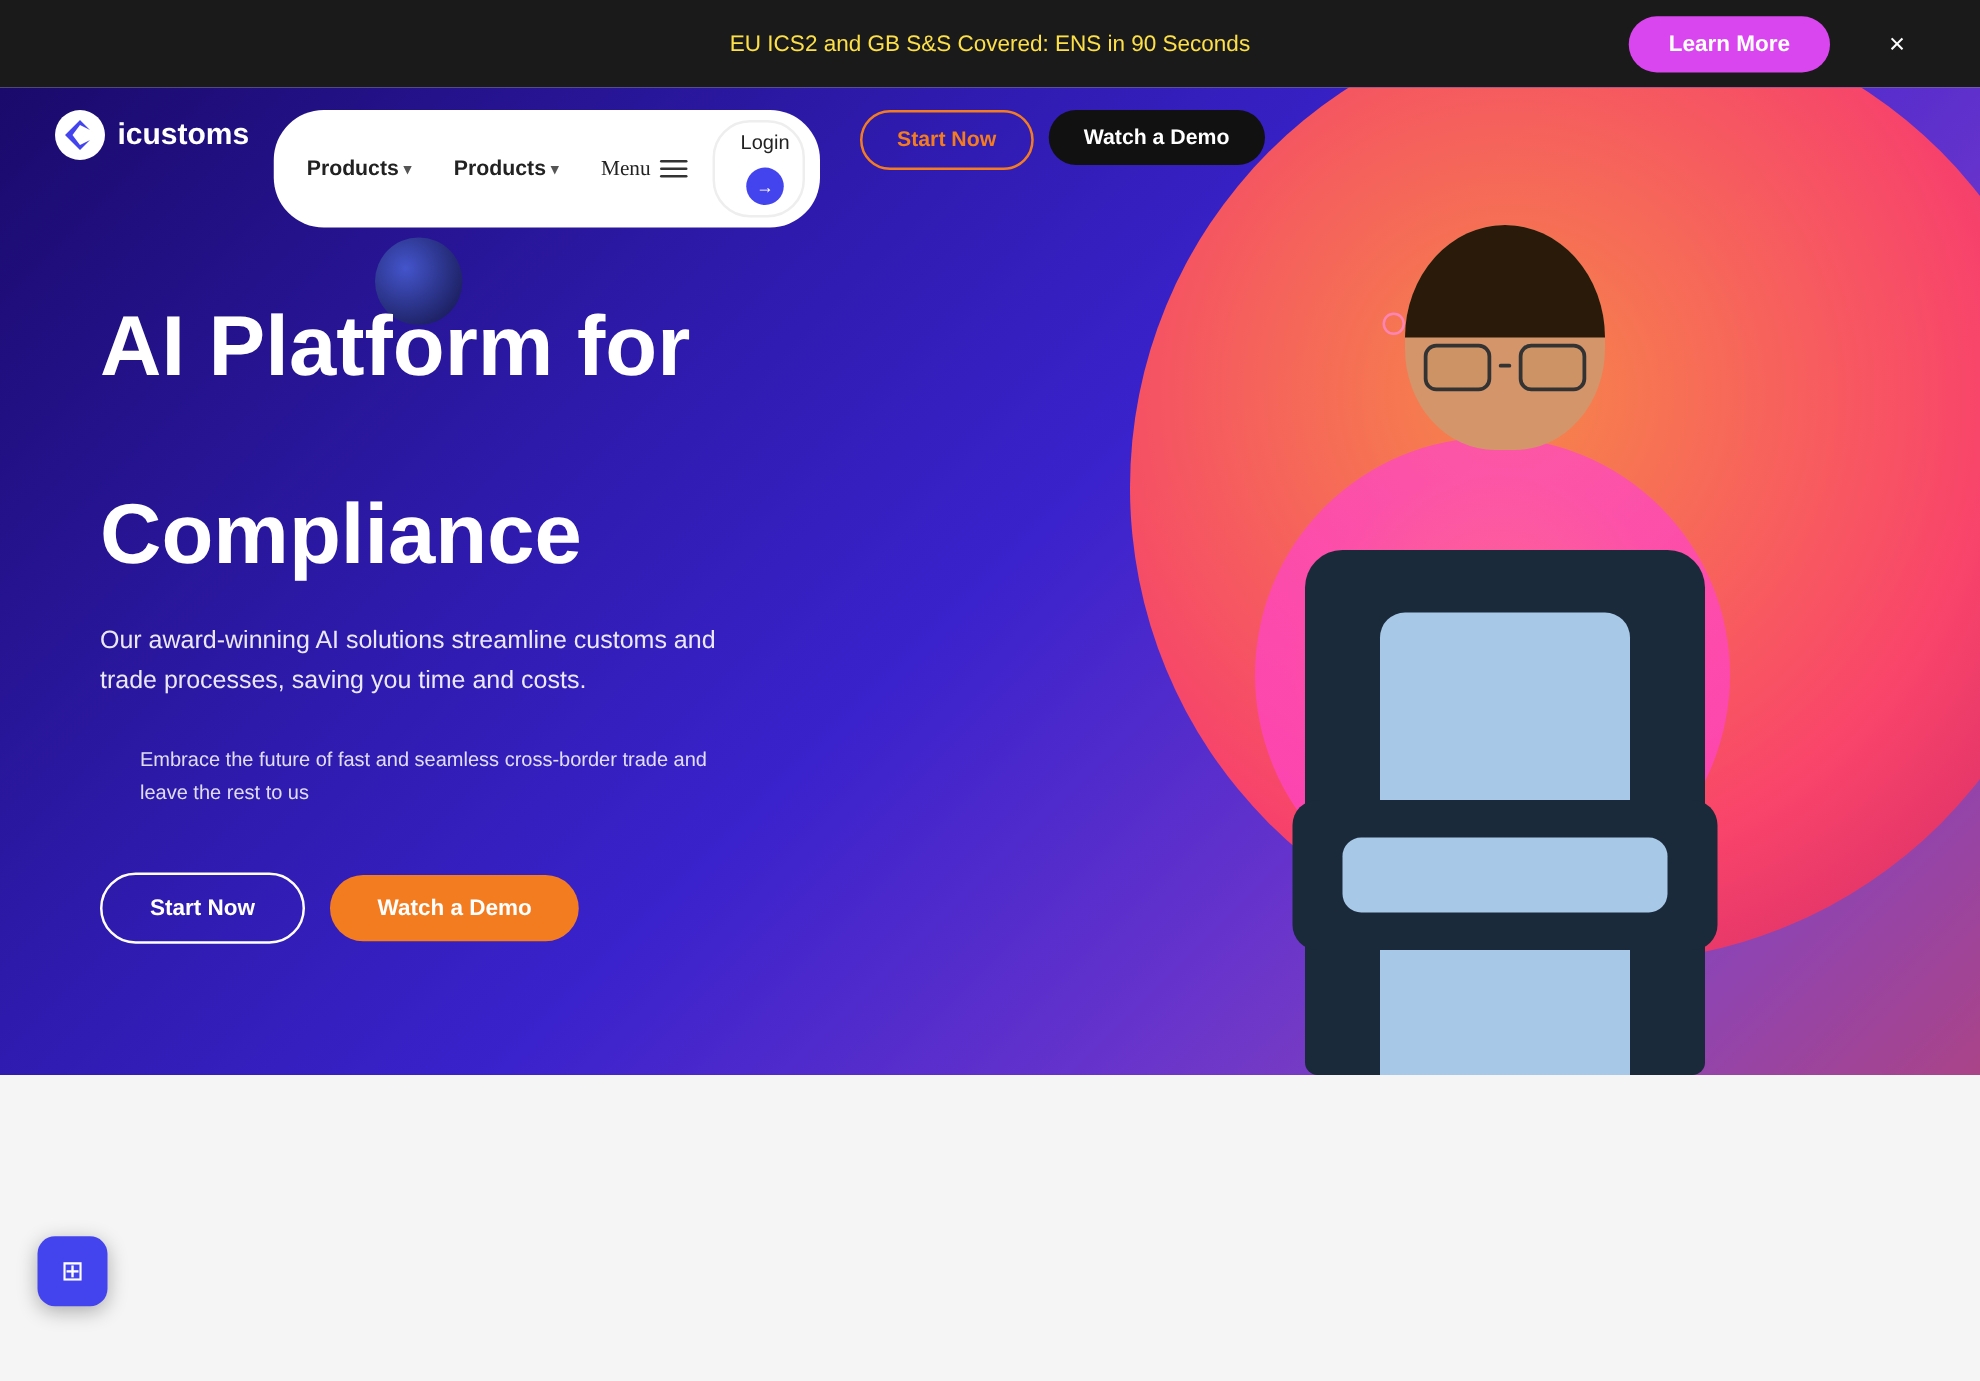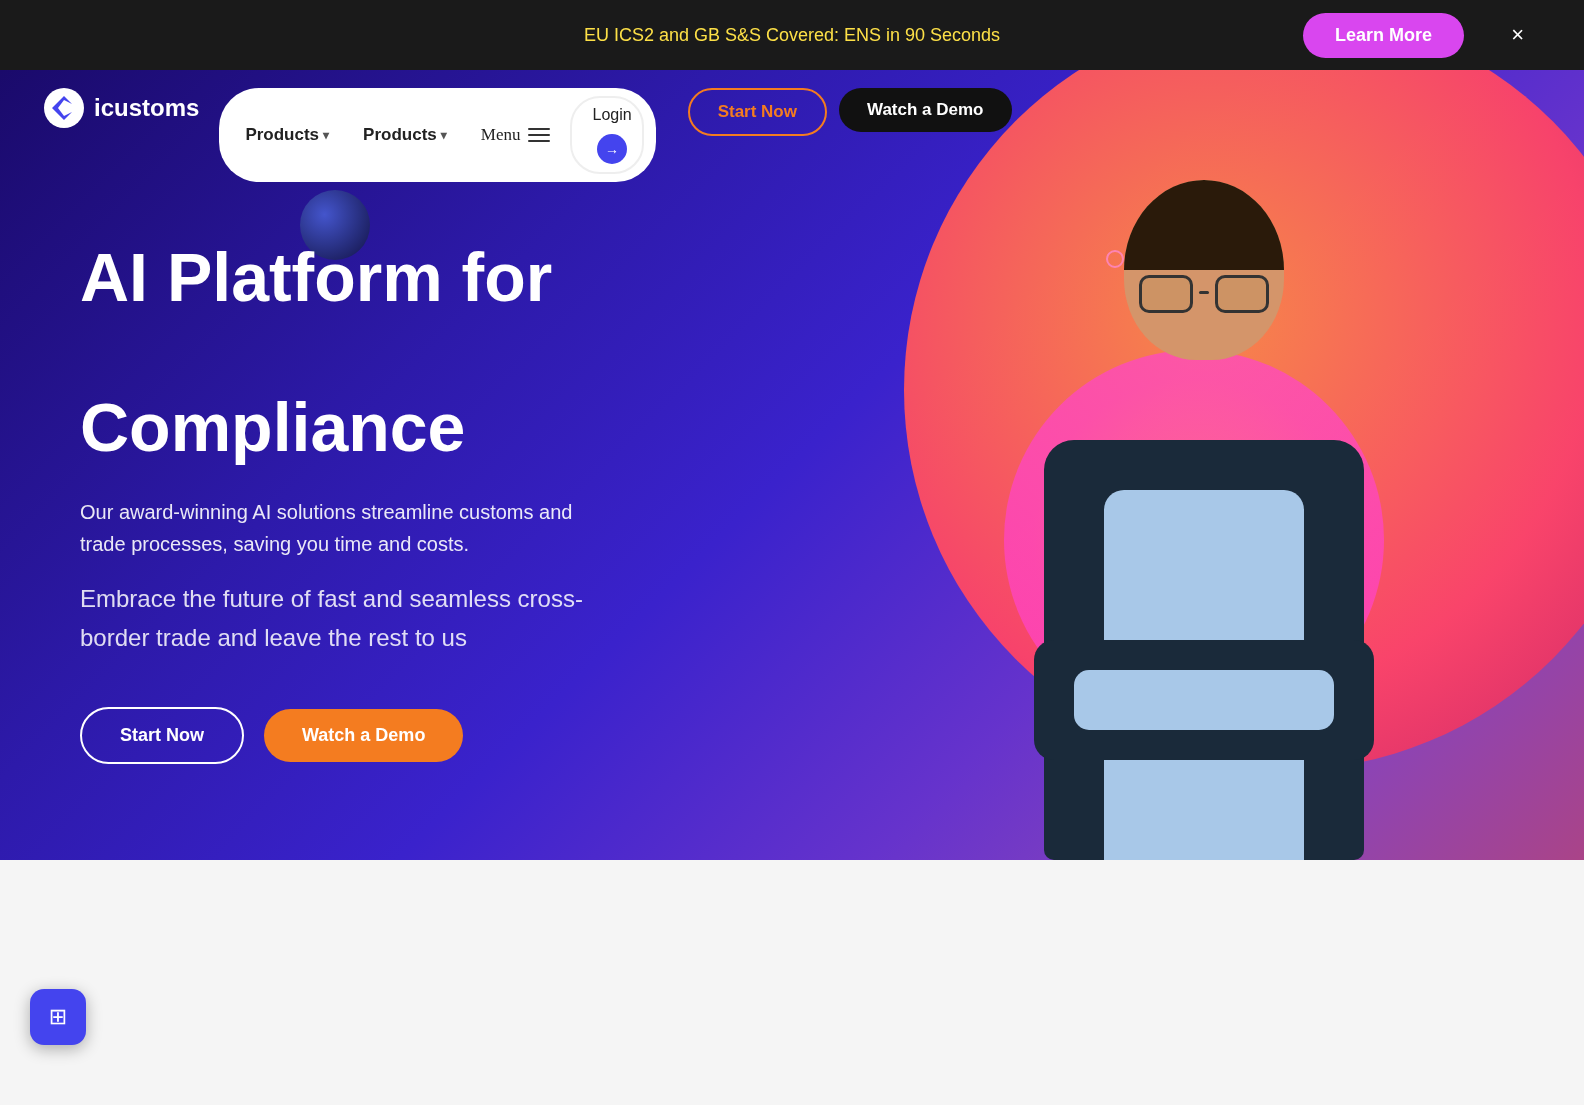--- a/index.html
+++ b/index.html
@@ -180,27 +180,28 @@
       color: #fff;
       font-size: 68px;
       font-weight: 800;
       line-height: 1.1;
       margin-bottom: 32px;
     }
     .hero-subtitle {
       color: rgba(255,255,255,0.9);
       font-size: 20px;
       line-height: 1.6;
-      margin-bottom: 20px;
+      margin-bottom: 36px;
     }
     .hero-subtitle2 {
       color: rgba(255,255,255,0.85);
-      font-size: 24px;
+      font-size: 16px;
       line-height: 1.6;
       margin-bottom: 50px;
+      margin-left: 32px;
     }
     .hero-buttons {
       display: flex;
       gap: 20px;
       align-items: center;
     }
     .hero-start-btn {
       background: transparent;
       border: 2px solid #fff;
       color: #fff;

